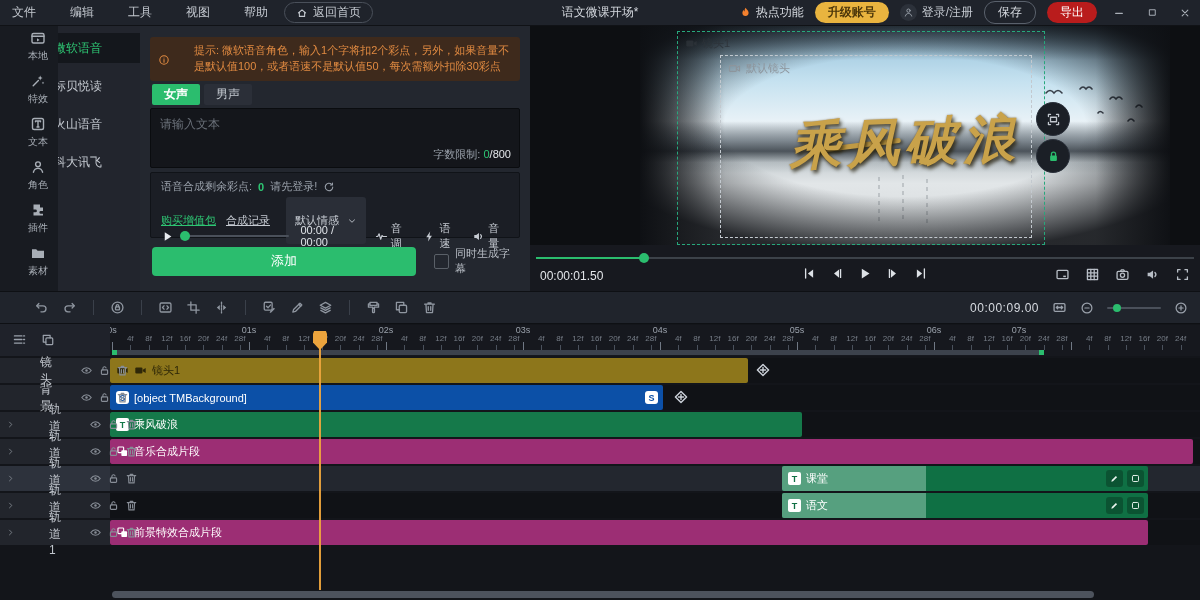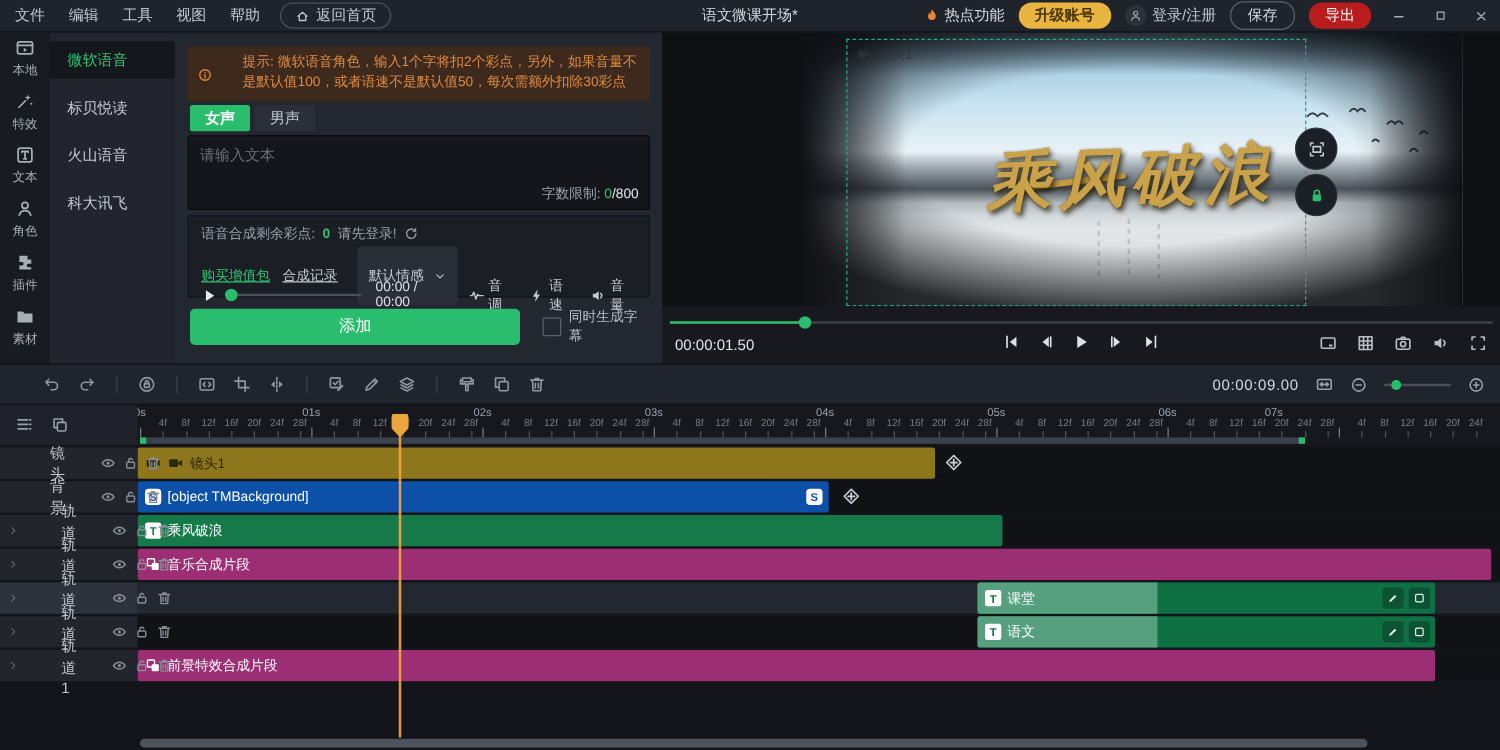--- a/index.html
+++ b/index.html
@@ -4,37 +4,37 @@
 <style>
   html,body{margin:0;padding:0;background:#000;}
   #app{position:relative;width:1200px;height:600px;overflow:hidden;background:#15171c;
        font-family:"Liberation Sans",sans-serif;font-size:12px;color:#c8ccd3;}
   .ico{display:inline-flex;align-items:center;justify-content:center;line-height:0;}
   .ico svg{display:block;}
 
   
   #titlebar{position:absolute;left:0;top:0;right:0;height:25px;background:#1f232b;
             border-bottom:1px solid #101216;display:flex;align-items:center;z-index:30;}
-  #menus{display:flex;gap:19px;margin-left:12px;color:#c3c8cf;text-align:center;}
+  #menus{display:flex;gap:34px;margin-left:12px;color:#c3c8cf;text-align:center;}
   .menu-item{cursor:default;}
   #home-pill{margin-left:16px;display:flex;align-items:center;gap:5px;border:1px solid #4a505a;
              border-radius:11px;padding:1px 11px;color:#c3c8cf;}
   #tb-title{position:absolute;left:50%;transform:translateX(-50%);color:#d6dae0;}
   #tb-right{position:absolute;right:4px;display:flex;align-items:center;gap:11px;}
   #hot{display:flex;align-items:center;gap:4px;color:#d8dce2;}
   .pill{border-radius:11px;padding:2px 13px;}
   #upgrade{background:#e9b43f;color:#4a3509;font-weight:bold;}
   #login-wrap{display:flex;align-items:center;gap:5px;color:#c3c8cf;}
   #login-avatar{width:17px;height:17px;border-radius:50%;background:#2c313a;display:flex;align-items:center;justify-content:center;color:#9aa1ab;}
   #save-pill{border:1px solid #5a616c;color:#d6dae0;}
   #export-pill{background:#b91c1c;color:#fff;}
   .winbtn{width:22px;height:18px;display:flex;align-items:center;justify-content:center;color:#aab0b8;}
 
   
-  #rail{position:absolute;left:0;top:25px;width:40px;height:266px;background:#181b21;z-index:5;}
+  #rail{position:absolute;left:0;top:25px;width:40px;height:266px;background:#181b21;z-index:5;padding-left:18px;}
   .rail-item{height:43px;display:flex;flex-direction:column;align-items:center;justify-content:center;gap:3px;color:#a8aeb6;font-size:10px;}
 
   
   #voices{position:absolute;left:40px;top:25px;width:100px;height:266px;background:#22252d;border-right:1px solid #121419;}
   .voice-item{height:30px;line-height:30px;padding-left:14px;color:#c5cad1;margin-top:8px;}
   .voice-item.active{background:#14171c;color:#2ec673;}
 
   
   #tts{position:absolute;left:140px;top:25px;width:390px;height:266px;background:#23272f;}
   #notice{position:absolute;left:10px;top:12px;width:370px;height:44px;background:#3e2a1c;border-radius:3px;
@@ -387,20 +387,31 @@
     </div>
     <div id="outer-frame">
       <div id="outer-label">
         <span class="ico">
             <svg viewBox="0 0 16 16" width="13" height="13" fill="none" stroke="currentColor" stroke-width="1.4" stroke-linecap="round" stroke-linejoin="round">
               <rect x="1.6" y="4.2" width="8.8" height="7.6" rx="1.4" fill="currentColor" stroke="none"></rect>
               <path d="M10.8 7l3.6-2v6l-3.6-2z" fill="currentColor" stroke="none"></path>
             </svg>
           </span>
         <span>镜头1</span>
+      </div>
+    </div>
+    <div id="inner-frame">
+      <div id="inner-label">
+        <span class="ico">
+            <svg viewBox="0 0 16 16" width="13" height="13" fill="none" stroke="currentColor" stroke-width="1.4" stroke-linecap="round" stroke-linejoin="round">
+              <rect x="1.8" y="4.4" width="8.4" height="7.2" rx="1.2"></rect>
+              <path d="M10.6 7l3.6-2v6l-3.6-2z"></path>
+            </svg>
+          </span>
+        <span>默认镜头</span>
       </div>
     </div>
     <div class="edge-btn" style="left:506px;top:77px">
       <span class="ico">
           <svg viewBox="0 0 16 16" width="15" height="15" fill="none" stroke="currentColor" stroke-width="1.4" stroke-linecap="round" stroke-linejoin="round">
             <rect x="4.8" y="5.6" width="6.4" height="4.8"></rect>
             <path d="M2.6 4.8V2.6h2.2M11.2 2.6h2.2v2.2M13.4 11.2v2.2h-2.2M4.8 13.4H2.6v-2.2"></path>
           </svg>
         </span>
     </div>

